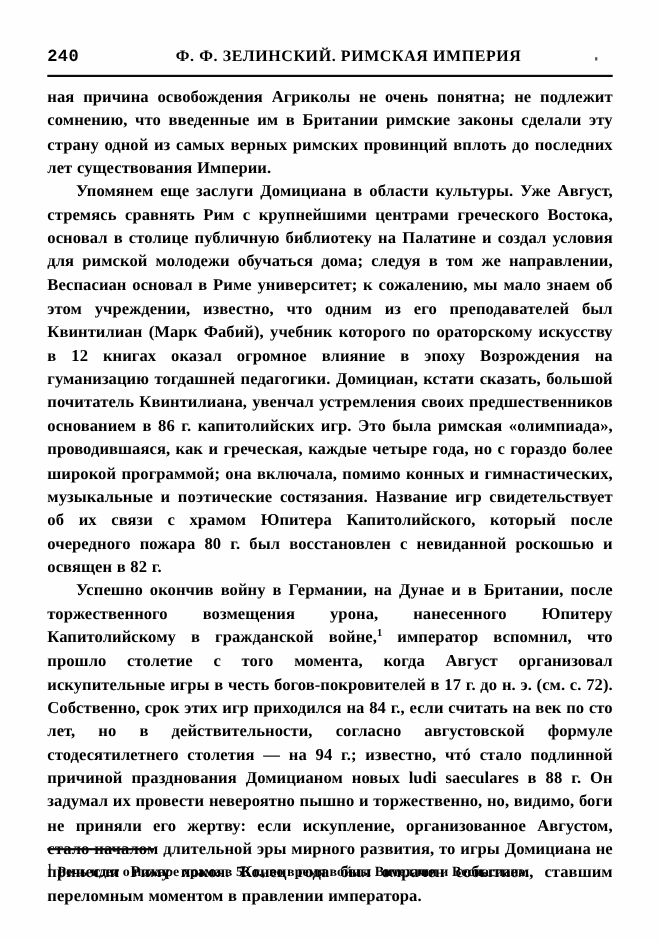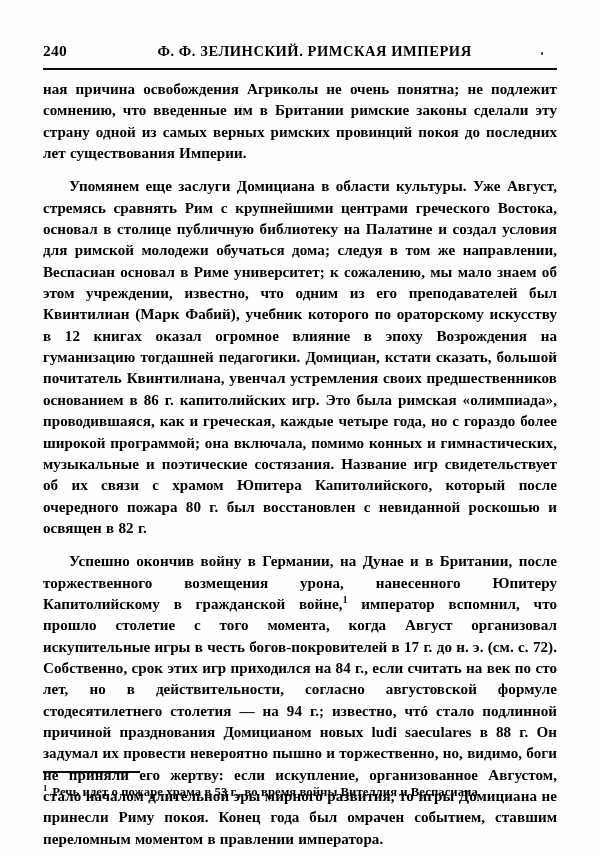--- a/index.html
+++ b/index.html
@@ -27,20 +27,21 @@
     top: 42px;
     width: 514px;
     display: flex;
     align-items: baseline;
   }
   .folio {
     font-size: 15.5px;
     font-weight: bold;
     letter-spacing: 0.3px;
     white-space: nowrap;
+    font-family: Liberation Mono, monospace;
   }
   .head-title {
     flex: 1;
     text-align: center;
     font-size: 14.5px;
     font-weight: bold;
     letter-spacing: 0.55px;
     white-space: nowrap;
     padding-right: 26px;
     margin-left: 31px;
@@ -76,21 +77,21 @@
     font-weight: bold;
     line-height: 21.35px;
     text-align: justify;
     text-align-last: left;
     text-indent: 26px;
     letter-spacing: 0.05px;
     word-spacing: 0.4px;
     -webkit-font-smoothing: none;
   }
   .para.no-indent { text-indent: 0; }
-  .para + .para { margin-top: 12px; }
+  .para + .para { margin-top: 0; }
   .sup {
     font-size: 9.5px;
     vertical-align: super;
     font-weight: bold;
     line-height: 0;
   }
   .latin {
     font-weight: bold;
   }
   
@@ -133,21 +134,21 @@
 
   <div class="running-head">
     <span class="folio">240</span>
     <span class="head-title">Ф. Ф. ЗЕЛИНСКИЙ. РИМСКАЯ ИМПЕРИЯ</span>
   </div>
   <div class="head-rule"></div>
   <div class="head-speck"></div>
 
   <div class="body-col">
 
-    <p class="para no-indent">ная причина освобождения Агриколы не очень понятна; не подлежит сомнению, что введенные им в Британии римские законы сделали эту страну одной из самых верных римских провинций покоя до последних лет существования Империи.</p>
+    <p class="para no-indent">ная причина освобождения Агриколы не очень понятна; не подлежит сомнению, что введенные им в Британии римские законы сделали эту страну одной из самых верных римских провинций вплоть до последних лет существования Империи.</p>
 
     <p class="para">Упомянем еще заслуги Домициана в области культуры. Уже Август, стремясь сравнять Рим с крупнейшими центрами греческого Востока, основал в столице публичную библиотеку на Палатине и создал условия для римской молодежи обучаться дома; следуя в том же направлении, Веспасиан основал в Риме университет; к сожалению, мы мало знаем об этом учреждении, известно, что одним из его преподавателей был Квинтилиан (Марк Фабий), учебник которого по ораторскому искусству в 12 книгах оказал огромное влияние в эпоху Возрождения на гуманизацию тогдашней педагогики. Домициан, кстати сказать, большой почитатель Квинтилиана, увенчал устремления своих предшественников основанием в 86 г. капитолийских игр. Это была римская «олимпиада», проводившаяся, как и греческая, каждые четыре года, но с гораздо более широкой программой; она включала, помимо конных и гимнастических, музыкальные и поэтические состязания. Название игр свидетельствует об их связи с храмом Юпитера Капитолийского, который после очередного пожара 80 г. был восстановлен с невиданной роскошью и освящен в 82 г.</p>
 
     <p class="para"><span>Успешно окончив войну в Германии, на Дунае и в Британии, после торжественного возмещения урона, нанесенного Юпитеру Капитолийскому в гражданской войне,</span><span class="sup">1</span><span> император вспомнил, что прошло столетие с того момента, когда Август организовал искупительные игры в честь богов-покровителей в 17 г. до н. э. (см. с. 72). Собственно, срок этих игр приходился на 84 г., если считать на век по сто лет, но в действительности, согласно августовской формуле стодесятилетнего столетия — на 94 г.; известно, чтó стало подлинной причиной празднования Домицианом новых </span><span class="latin">ludi saeculares</span><span> в 88 г. Он задумал их провести невероятно пышно и торжественно, но, видимо, боги не приняли его жертву: если искупление, организованное Августом, стало началом длительной эры мирного развития, то игры Домициана не принесли Риму покоя. Конец года был омрачен событием, ставшим переломным моментом в правлении императора.</span></p>
 
   </div>
 
   <div class="fn-rule"></div>
 
   <div class="footnote">

